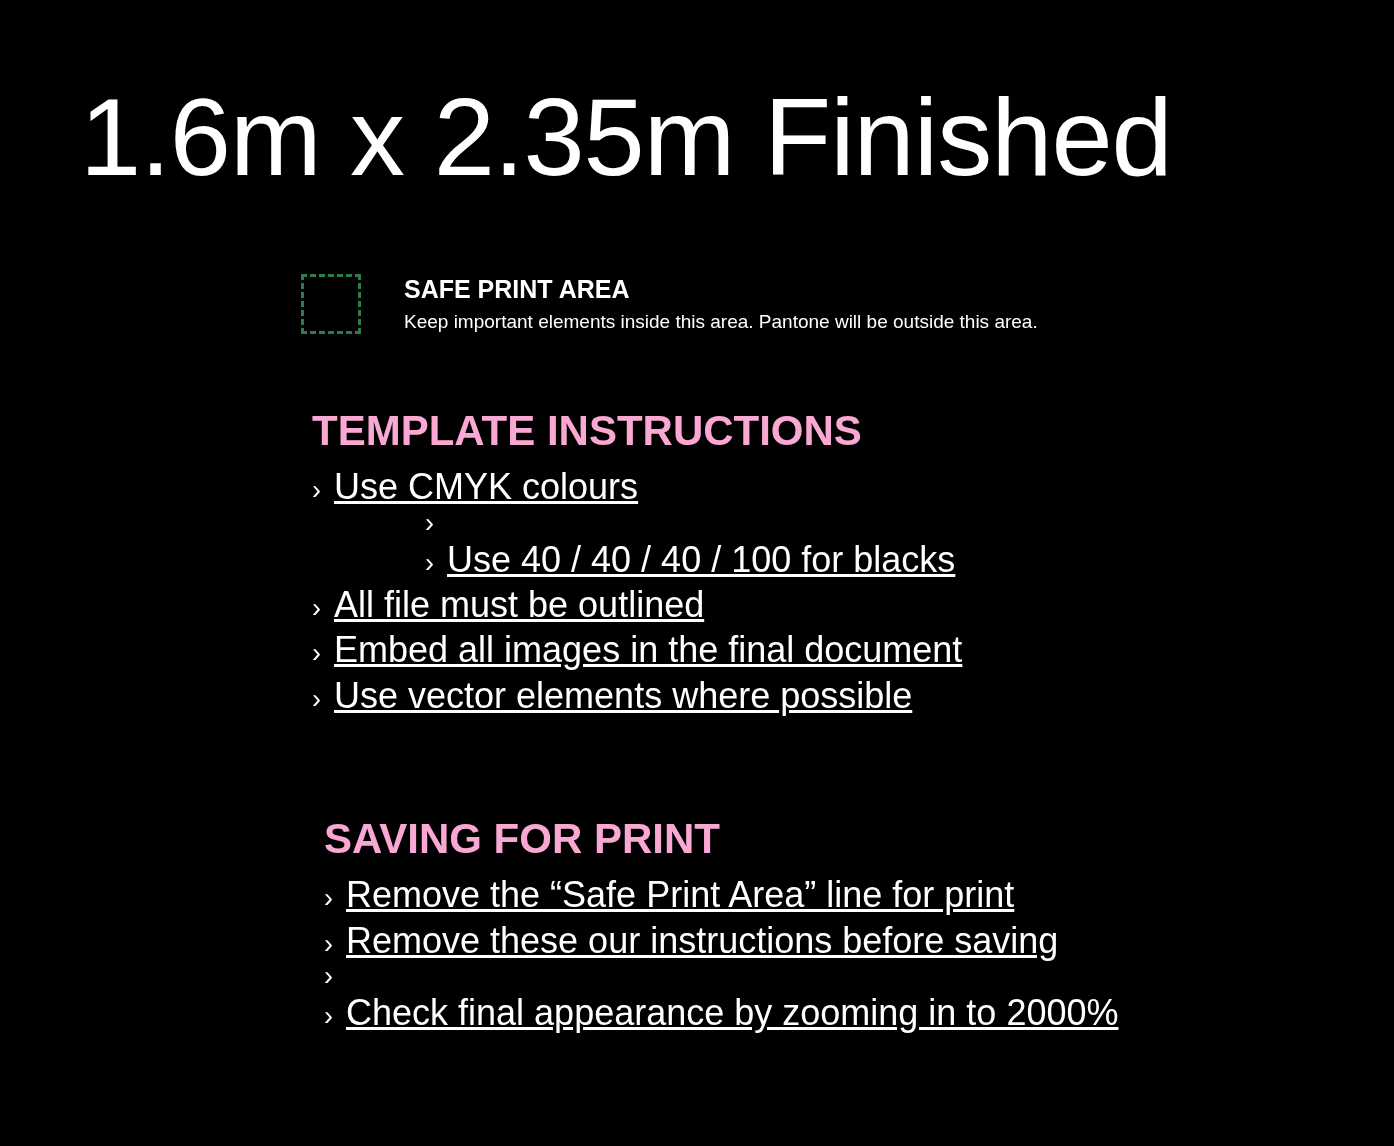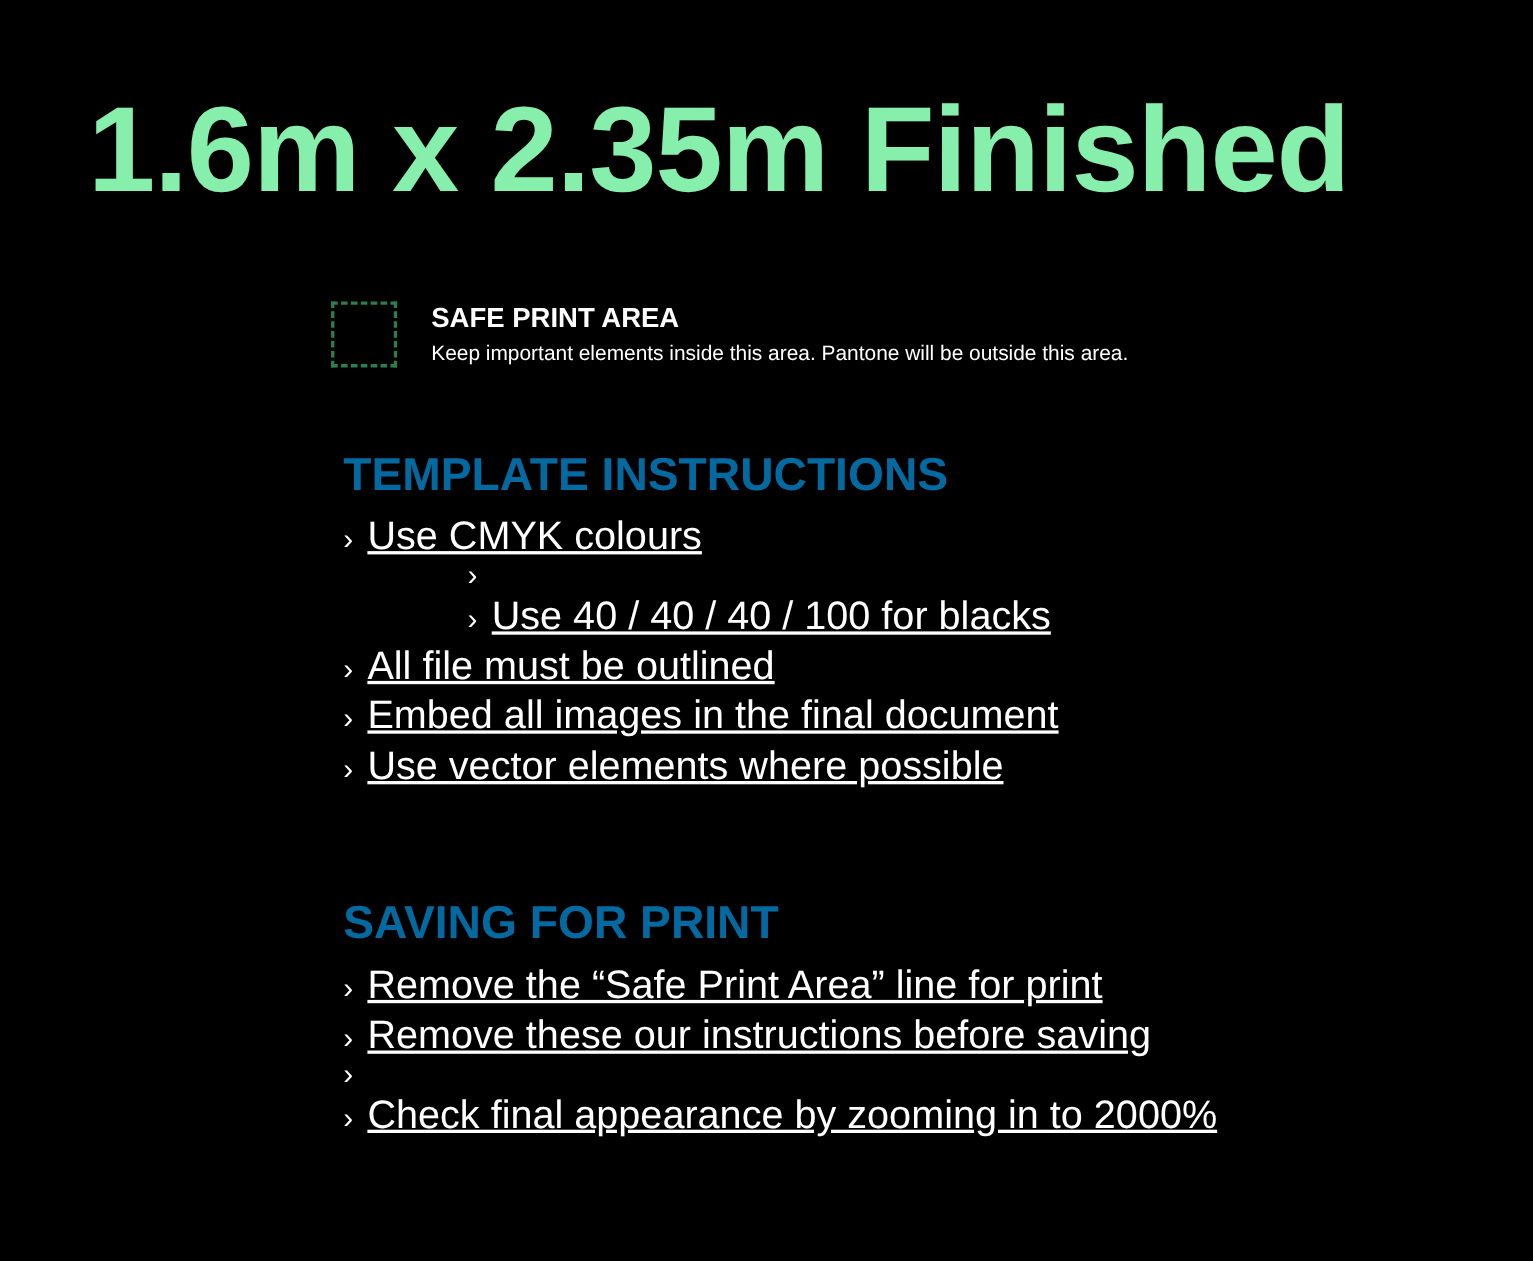--- a/index.html
+++ b/index.html
@@ -23,33 +23,34 @@
     background: #000000;
   }
 
   
   .title {
     position: absolute;
     left: 80px;
     top: 82px;
     font-size: 110px;
     line-height: 1.0;
-    font-weight: 700;
+    font-weight: 400;
     letter-spacing: -1px;
-    color: #86efac;
+    color: #ffffff;
     white-space: nowrap;
   }
 
   
   .legend {
     position: absolute;
     left: 301px;
     top: 274px;
     display: flex;
     align-items: flex-start;
+    gap: 12px;
   }
   .legend-swatch {
     width: 60px;
     height: 60px;
     border: 3px dashed #2e7d4f;
     box-sizing: border-box;
     flex: 0 0 auto;
   }
   .legend-text {
     margin-left: 31px;
@@ -70,28 +71,28 @@
     line-height: 1.2;
     white-space: nowrap;
   }
 
   
   .section {
     position: absolute;
     left: 312px;
   }
   #section-template { top: 408px; }
-  #section-saving { top: 816px; }
+  #section-saving { top: 816px; margin-left: 12px; }
 
   .section-heading {
     font-size: 42px;
     font-weight: 700;
     letter-spacing: 0px;
     line-height: 1.1;
-    color: #0369a1;
+    color: #f9a8d4;
     margin: 0 0 10px 0;
   }
 
   ul.bullets {
     list-style: none;
     margin: 0;
     padding: 0;
   }
   ul.bullets li {
     display: flex;

